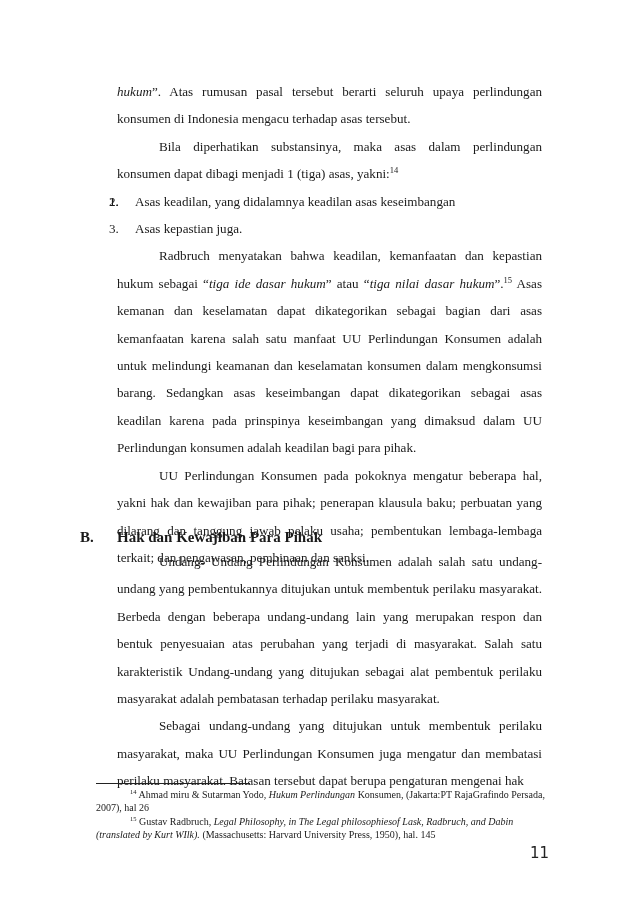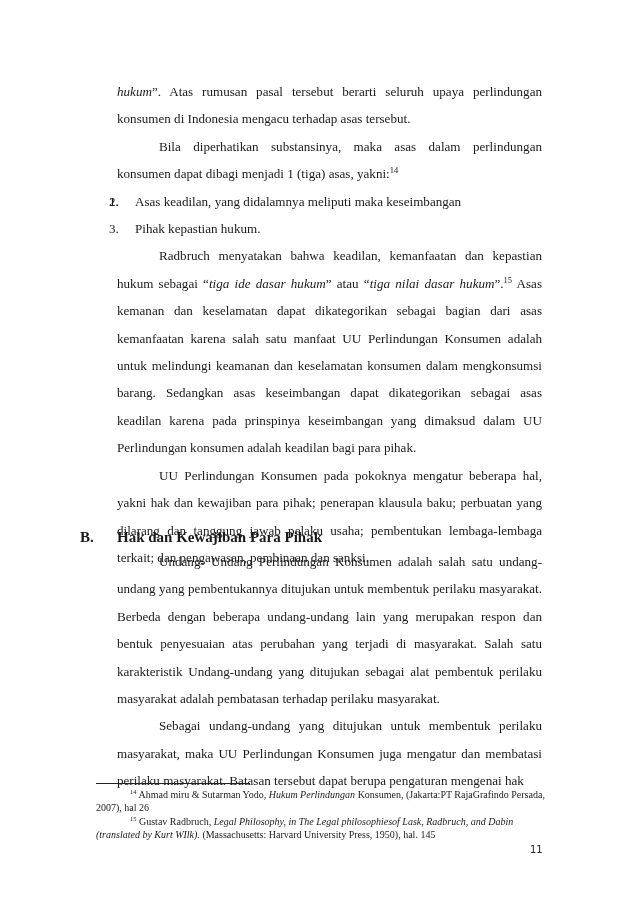--- a/index.html
+++ b/index.html
@@ -84,39 +84,39 @@
     .footnotes p {
       margin: 0;
       text-indent: 34px;
     }
     .footnotes sup { font-size: 6.5px; vertical-align: 4px; }
     .page-number {
       position: absolute;
       left: 530px;
       top: 835px;
       font-family: "DejaVu Sans", sans-serif;
-      font-size: 10px;
+      font-size: 15px;
       color: #222;
     }
     em { font-style: italic; }
   </style>
 </head>
 <body>
 
 <div class="page">
 
   <div class="body-text" style="top:69px;">
     <p class="para"><em>hukum</em><span>”. Atas rumusan pasal tersebut berarti seluruh upaya perlindungan konsumen di Indonesia mengacu terhadap asas tersebut.</span></p>
 
     <p class="para indent"><span>Bila diperhatikan substansinya, maka asas dalam perlindungan konsumen dapat dibagi menjadi 1 (tiga) asas, yakni:</span><sup>14</sup></p>
 
     <ol class="list">
       <li><span class="num">1.</span></li>
-      <li><span class="num">2.</span><span>Asas keadilan, yang didalamnya meliputi maka keseimbangan</span></li>
-      <li><span class="num">3.</span><span>Pihak kepastian hukum.</span></li>
+      <li><span class="num">2.</span><span>Asas keadilan, yang didalamnya keadilan asas keseimbangan</span></li>
+      <li><span class="num">3.</span><span>Asas kepastian juga.</span></li>
     </ol>
 
     <p class="para indent"><span>Radbruch menyatakan bahwa keadilan, kemanfaatan dan kepastian hukum sebagai “</span><em>tiga ide dasar hukum</em><span>” atau “</span><em>tiga nilai dasar hukum</em><span>”.</span><sup>15</sup><span> Asas kemanan dan keselamatan dapat dikategorikan sebagai bagian dari asas kemanfaatan karena salah satu manfaat UU Perlindungan Konsumen adalah untuk melindungi keamanan dan keselamatan konsumen dalam mengkonsumsi barang. Sedangkan asas keseimbangan dapat dikategorikan sebagai asas keadilan karena pada prinspinya keseimbangan yang dimaksud dalam UU Perlindungan konsumen adalah keadilan bagi para pihak.</span></p>
 
     <p class="para indent">UU Perlindungan Konsumen pada pokoknya mengatur beberapa hal, yakni hak dan kewajiban para pihak; penerapan klausula baku; perbuatan yang dilarang dan tanggung jawab pelaku usaha; pembentukan lembaga-lembaga terkait; dan pengawasan, pembinaan dan sanksi.</p>
   </div>
 
   <div class="section-heading">
     <span class="letter">B.</span><span>Hak dan Kewajiban Para Pihak</span>
   </div>

